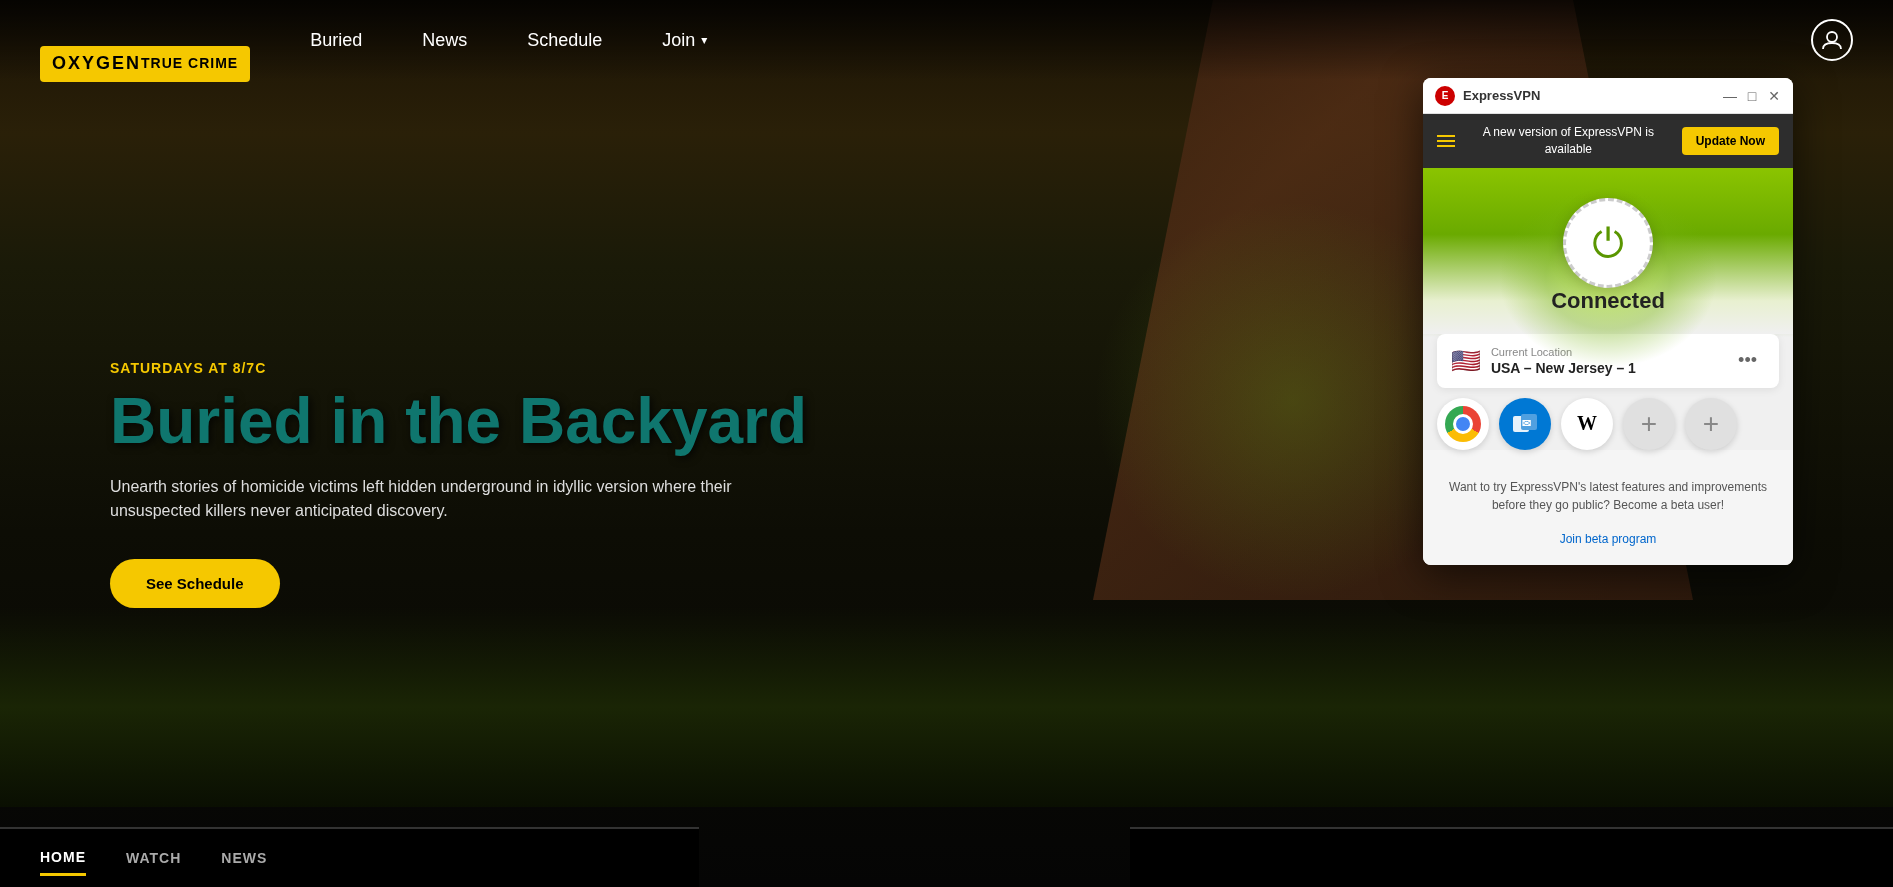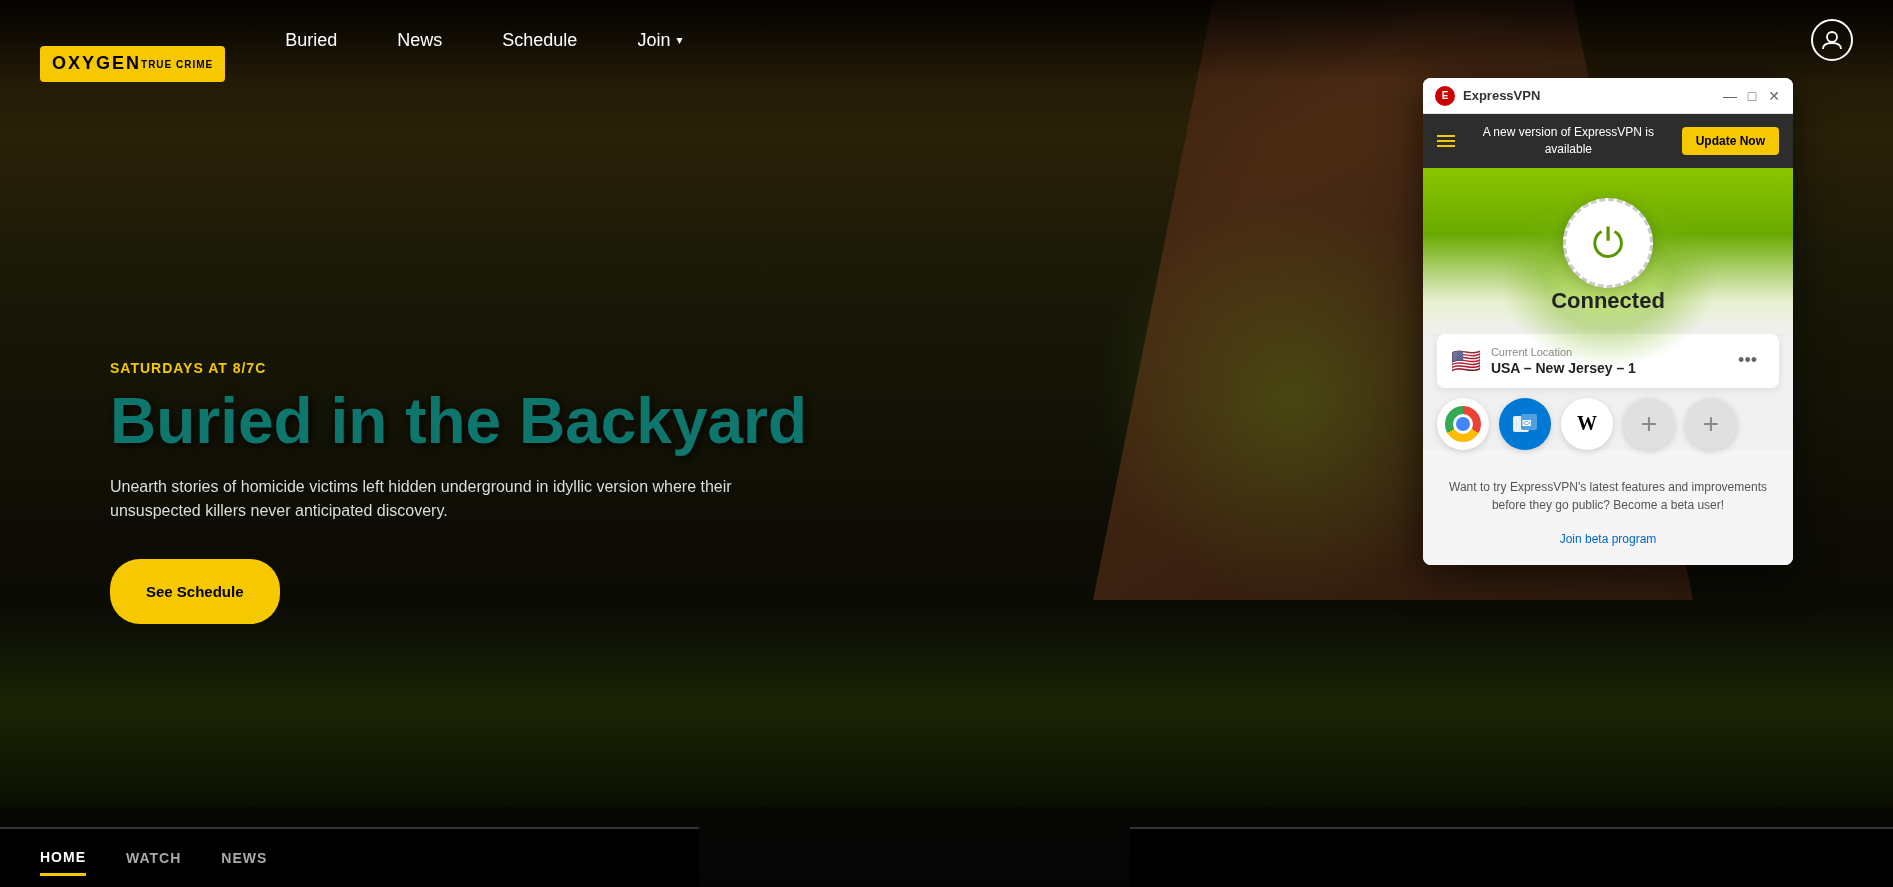--- a/index.html
+++ b/index.html
@@ -62,21 +62,21 @@
       min-width: 120px;
       margin-top: 48px;
     }
     .logo-oxygen {
       font-size: 18px;
       font-weight: 900;
       color: #000;
       letter-spacing: 2px;
     }
     .logo-truecrime {
-      font-size: 10px;
+      font-size: 14px;
       font-weight: 700;
       color: #000;
       letter-spacing: 1px;
     }
     .nav-links {
       display: flex;
       gap: 60px;
       flex: 1;
     }
     .nav-link {
@@ -145,21 +145,21 @@
       padding: 16px 36px;
       border-radius: 30px;
       font-size: 15px;
       font-weight: 700;
       cursor: pointer;
     }
     .btn-yellow-outline {
       background: #f5c800;
       color: #000;
       border: none;
-      padding: 24px 36px;
+      padding: 16px 36px;
       border-radius: 30px;
       font-size: 15px;
       font-weight: 700;
       cursor: pointer;
     }
 
     
     .bottom-tabs {
       position: absolute;
       bottom: 0; left: 0; right: 1194px;

